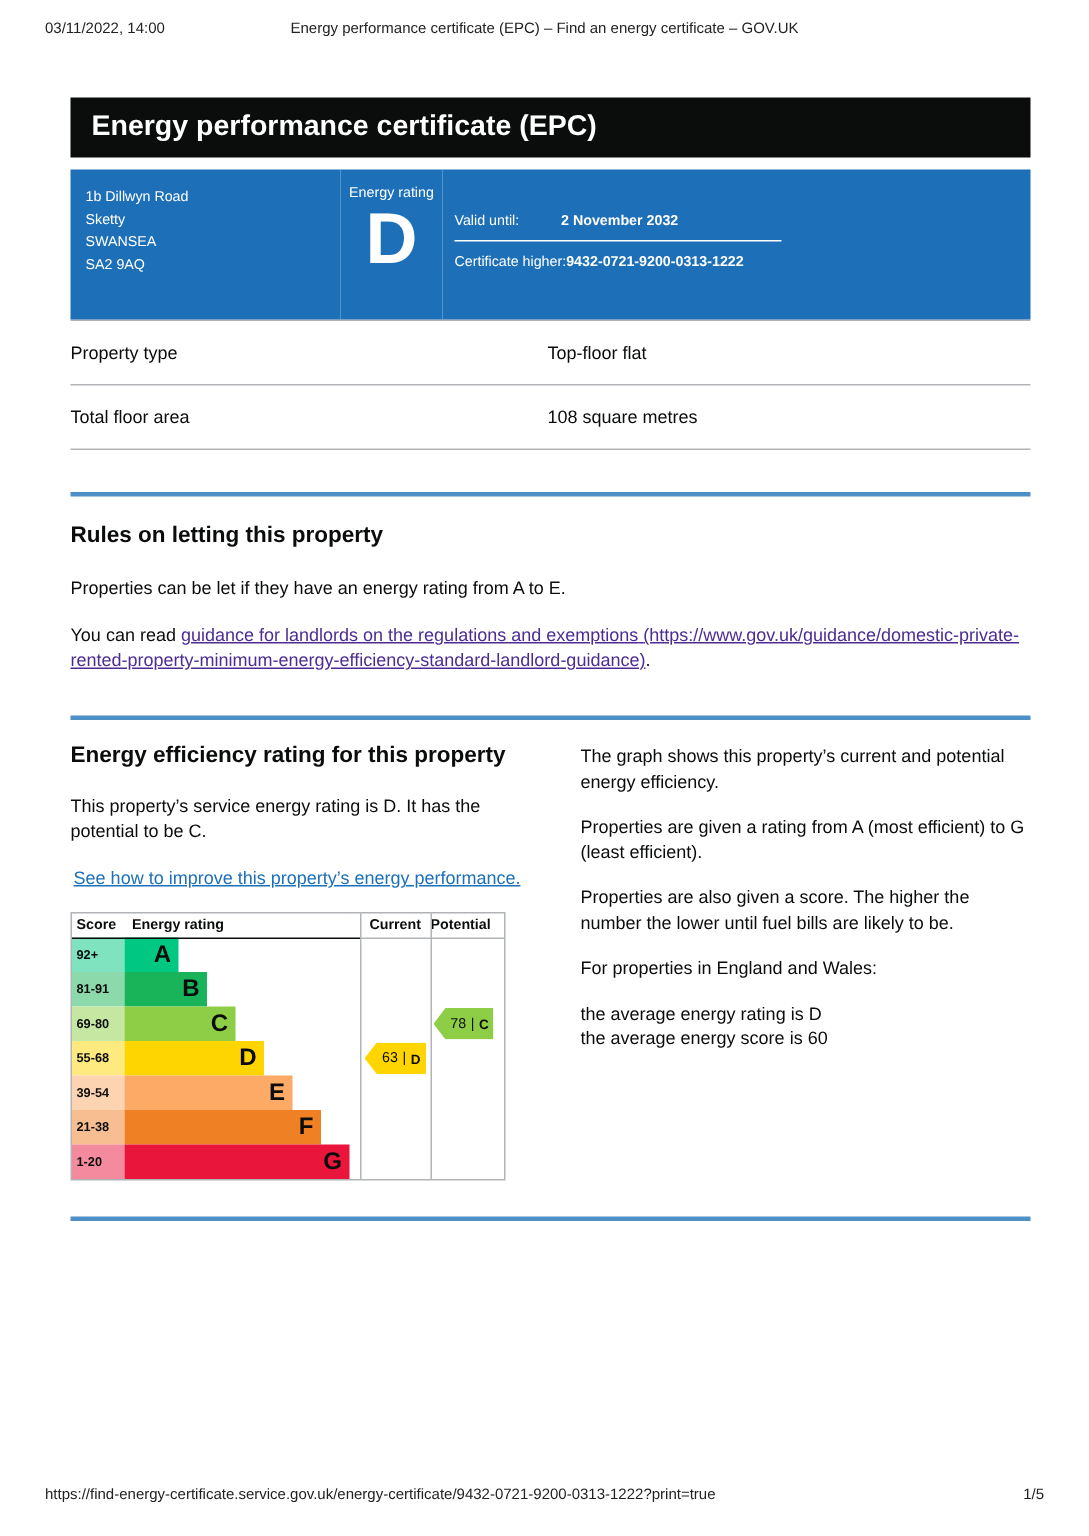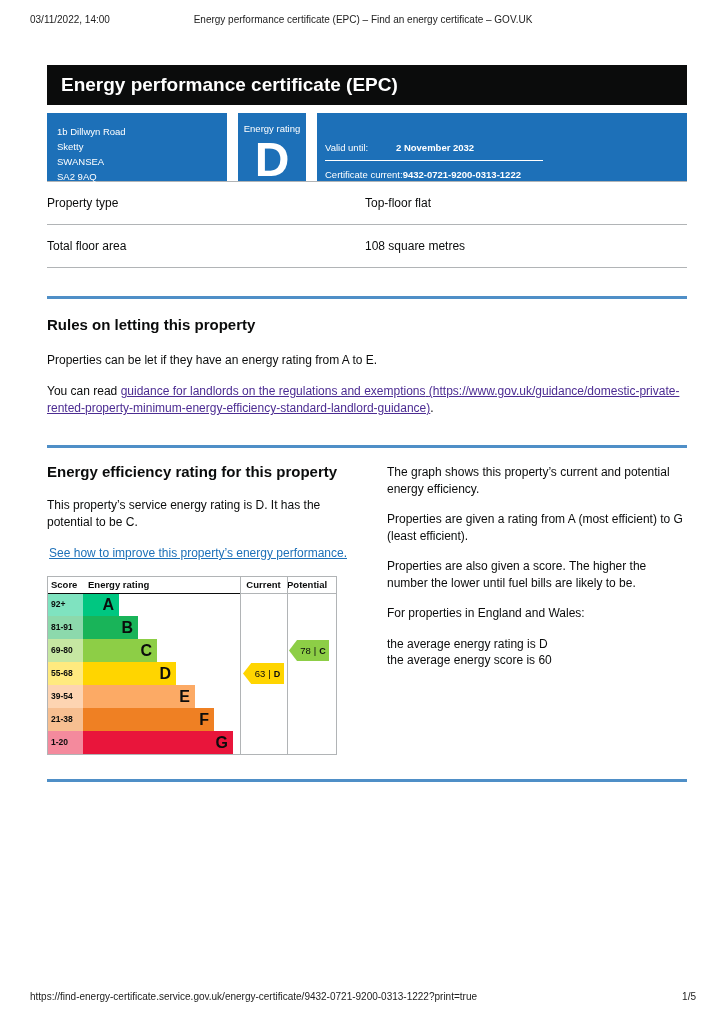--- a/index.html
+++ b/index.html
@@ -14,21 +14,21 @@
   .print-footer { position: absolute; top: 991px; left: 30px; right: 30px; font-size: 10px; color: #222;
                   display: flex; justify-content: space-between; }
 
   .content { padding: 65px 39px 0 47px; width: 726px; }
 
   
   .banner { height: 40px; background: #0b0c0c; margin-bottom: 8px; display: flex; align-items: center; }
   .banner h1 { color: #fff; font-size: 19px; font-weight: bold; padding-left: 14px; letter-spacing: 0; }
 
   
-  .cert-row { display: flex; gap: 11px; height: 68px; }
+  .cert-row { display: flex; gap: 0; height: 100px; }
   .box { background: #1d70b8; color: #fff; }
   .address-box { width: 180px; padding: 11px 10px; font-size: 9.5px; line-height: 15px; }
   .rating-box { width: 68px; text-align: center; padding-top: 10px; }
   .rating-label { font-size: 9.5px; }
   .rating-letter { font-size: 48px; font-weight: bold; line-height: 50px; margin-top: 1px; }
   .validity-box { flex: 1; padding: 13px 8px 8px 8px; font-size: 9.5px; }
   .valid-row { display: flex; margin-top: 16px; }
   .valid-row .vlabel { width: 71px; }
   .vvalue { font-weight: bold; }
   .vdivider { width: 218px; border-bottom: 1px solid #fff; margin: 7px 0 8px 0; }
@@ -112,21 +112,21 @@
         <div class="rating-label">Energy rating</div>
         <div class="rating-letter">D</div>
       </div>
       <div class="box validity-box">
         <div class="valid-row">
           <span class="vlabel">Valid until:</span>
           <span class="vvalue">2 November 2032</span>
         </div>
         <div class="vdivider"></div>
         <div class="cert-num-row">
-          <span>Certificate current:</span><span class="vvalue">9432-0721-9200-0313-1222</span>
+          <span>Certificate higher:</span><span class="vvalue">9432-0721-9200-0313-1222</span>
         </div>
       </div>
     </div>
 
     <div class="summary">
       <div class="summary-row">
         <span class="s-label">Property type</span>
         <span class="s-value">Top-floor flat</span>
       </div>
       <div class="summary-row">

